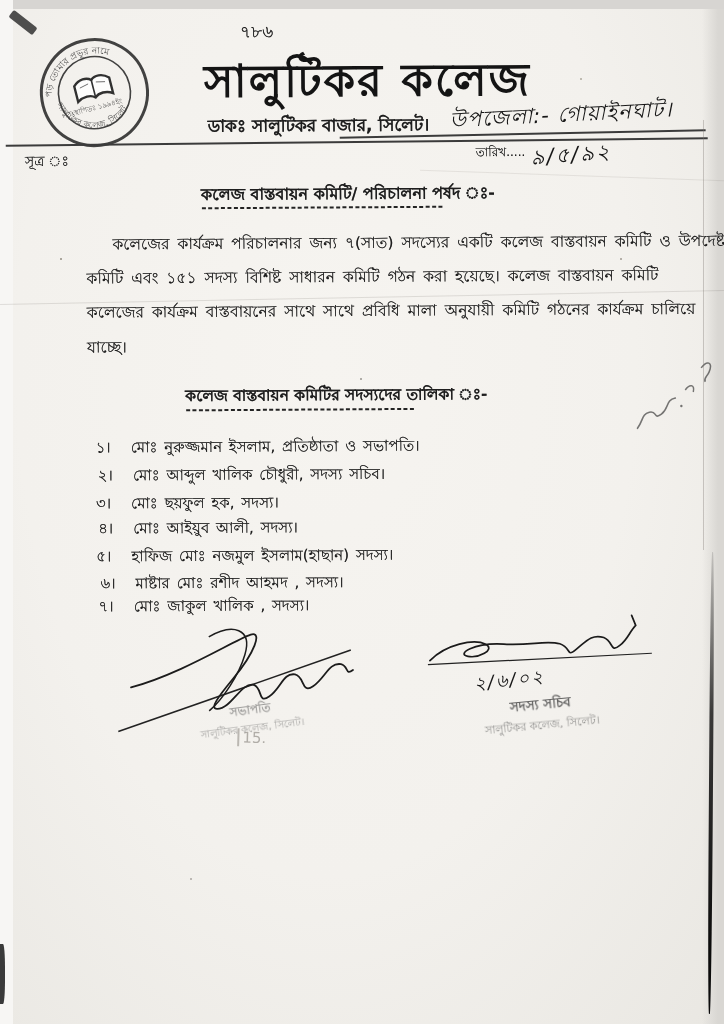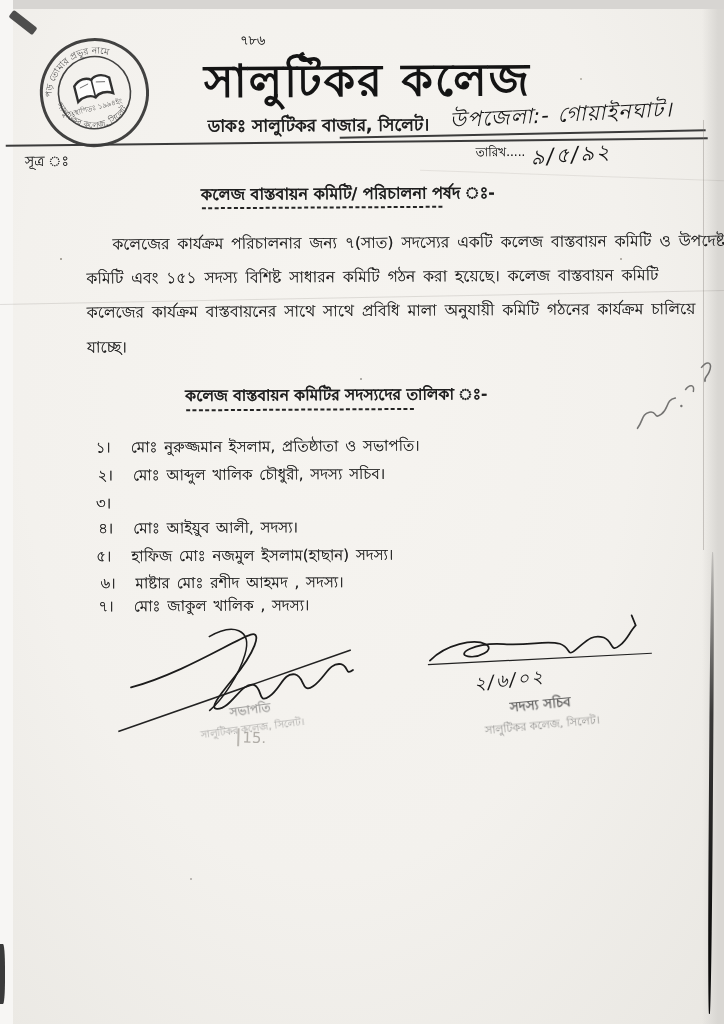--- a/index.html
+++ b/index.html
@@ -27,21 +27,21 @@
       640px 820px 0 1px rgba(160,120,70,.45), 300px 120px 0 0 rgba(60,55,50,.5),
       -120px 330px 0 0 rgba(60,55,50,.45), 130px 620px 0 0 rgba(60,55,50,.4),
       520px -180px 0 0 rgba(90,80,60,.45), 240px 840px 0 0 rgba(120,100,70,.4);}
 </style>
 </head>
 <body>
 
 <div id="scan">
   <div class="doc">
 
-    <div class="abs typed" style="left:243px;top:30px;font-size:13px;">৭৮৬</div>
+    <div class="abs typed" style="left:243px;top:18px;font-size:17px;">৭৮৬</div>
 
     <div class="abs" style="left:40px;top:34px;width:114px;height:114px;transform:rotate(-14deg);opacity:.88;">
       <svg width="114" height="114" viewBox="0 0 114 114">
         <circle cx="57" cy="57" r="53" fill="none" stroke="#2a2a2a" stroke-width="3"></circle>
         <circle cx="57" cy="57" r="36" fill="none" stroke="#2a2a2a" stroke-width="1.6"></circle>
         <defs>
           <path id="arcTop" d="M 13,62 A 44,44 0 0 1 101,62"></path>
           <path id="arcBot" d="M 17,52 A 40,40 0 0 0 97,52"></path>
         </defs>
         <text font-size="9" fill="#2a2a2a" opacity=".9">
@@ -89,20 +89,21 @@
       <div class="li-row typed abs" style="left:0;top:0;">
         <span>১।</span>
         <span>মোঃ নুরুজ্জমান ইসলাম, প্রতিষ্ঠাতা ও সভাপতি।</span>
       </div>
       <div class="li-row typed abs" style="left:2px;top:28px;">
         <span>২।</span>
         <span>মোঃ আব্দুল খালিক চৌধুরী, সদস্য সচিব।</span>
       </div>
       <div class="li-row typed abs" style="left:0;top:56px;">
         <span>৩।</span>
+        <span>মোঃ ছয়ফুল হক, সদস্য।</span>
       </div>
       <div class="li-row typed abs" style="left:2px;top:81px;">
         <span>৪।</span>
         <span>মোঃ আইয়ুব আলী, সদস্য।</span>
       </div>
       <div class="li-row typed abs" style="left:0;top:109px;">
         <span>৫।</span>
         <span>হাফিজ মোঃ নজমুল ইসলাম(হাছান) সদস্য।</span>
       </div>
       <div class="li-row typed abs" style="left:4px;top:136px;">

